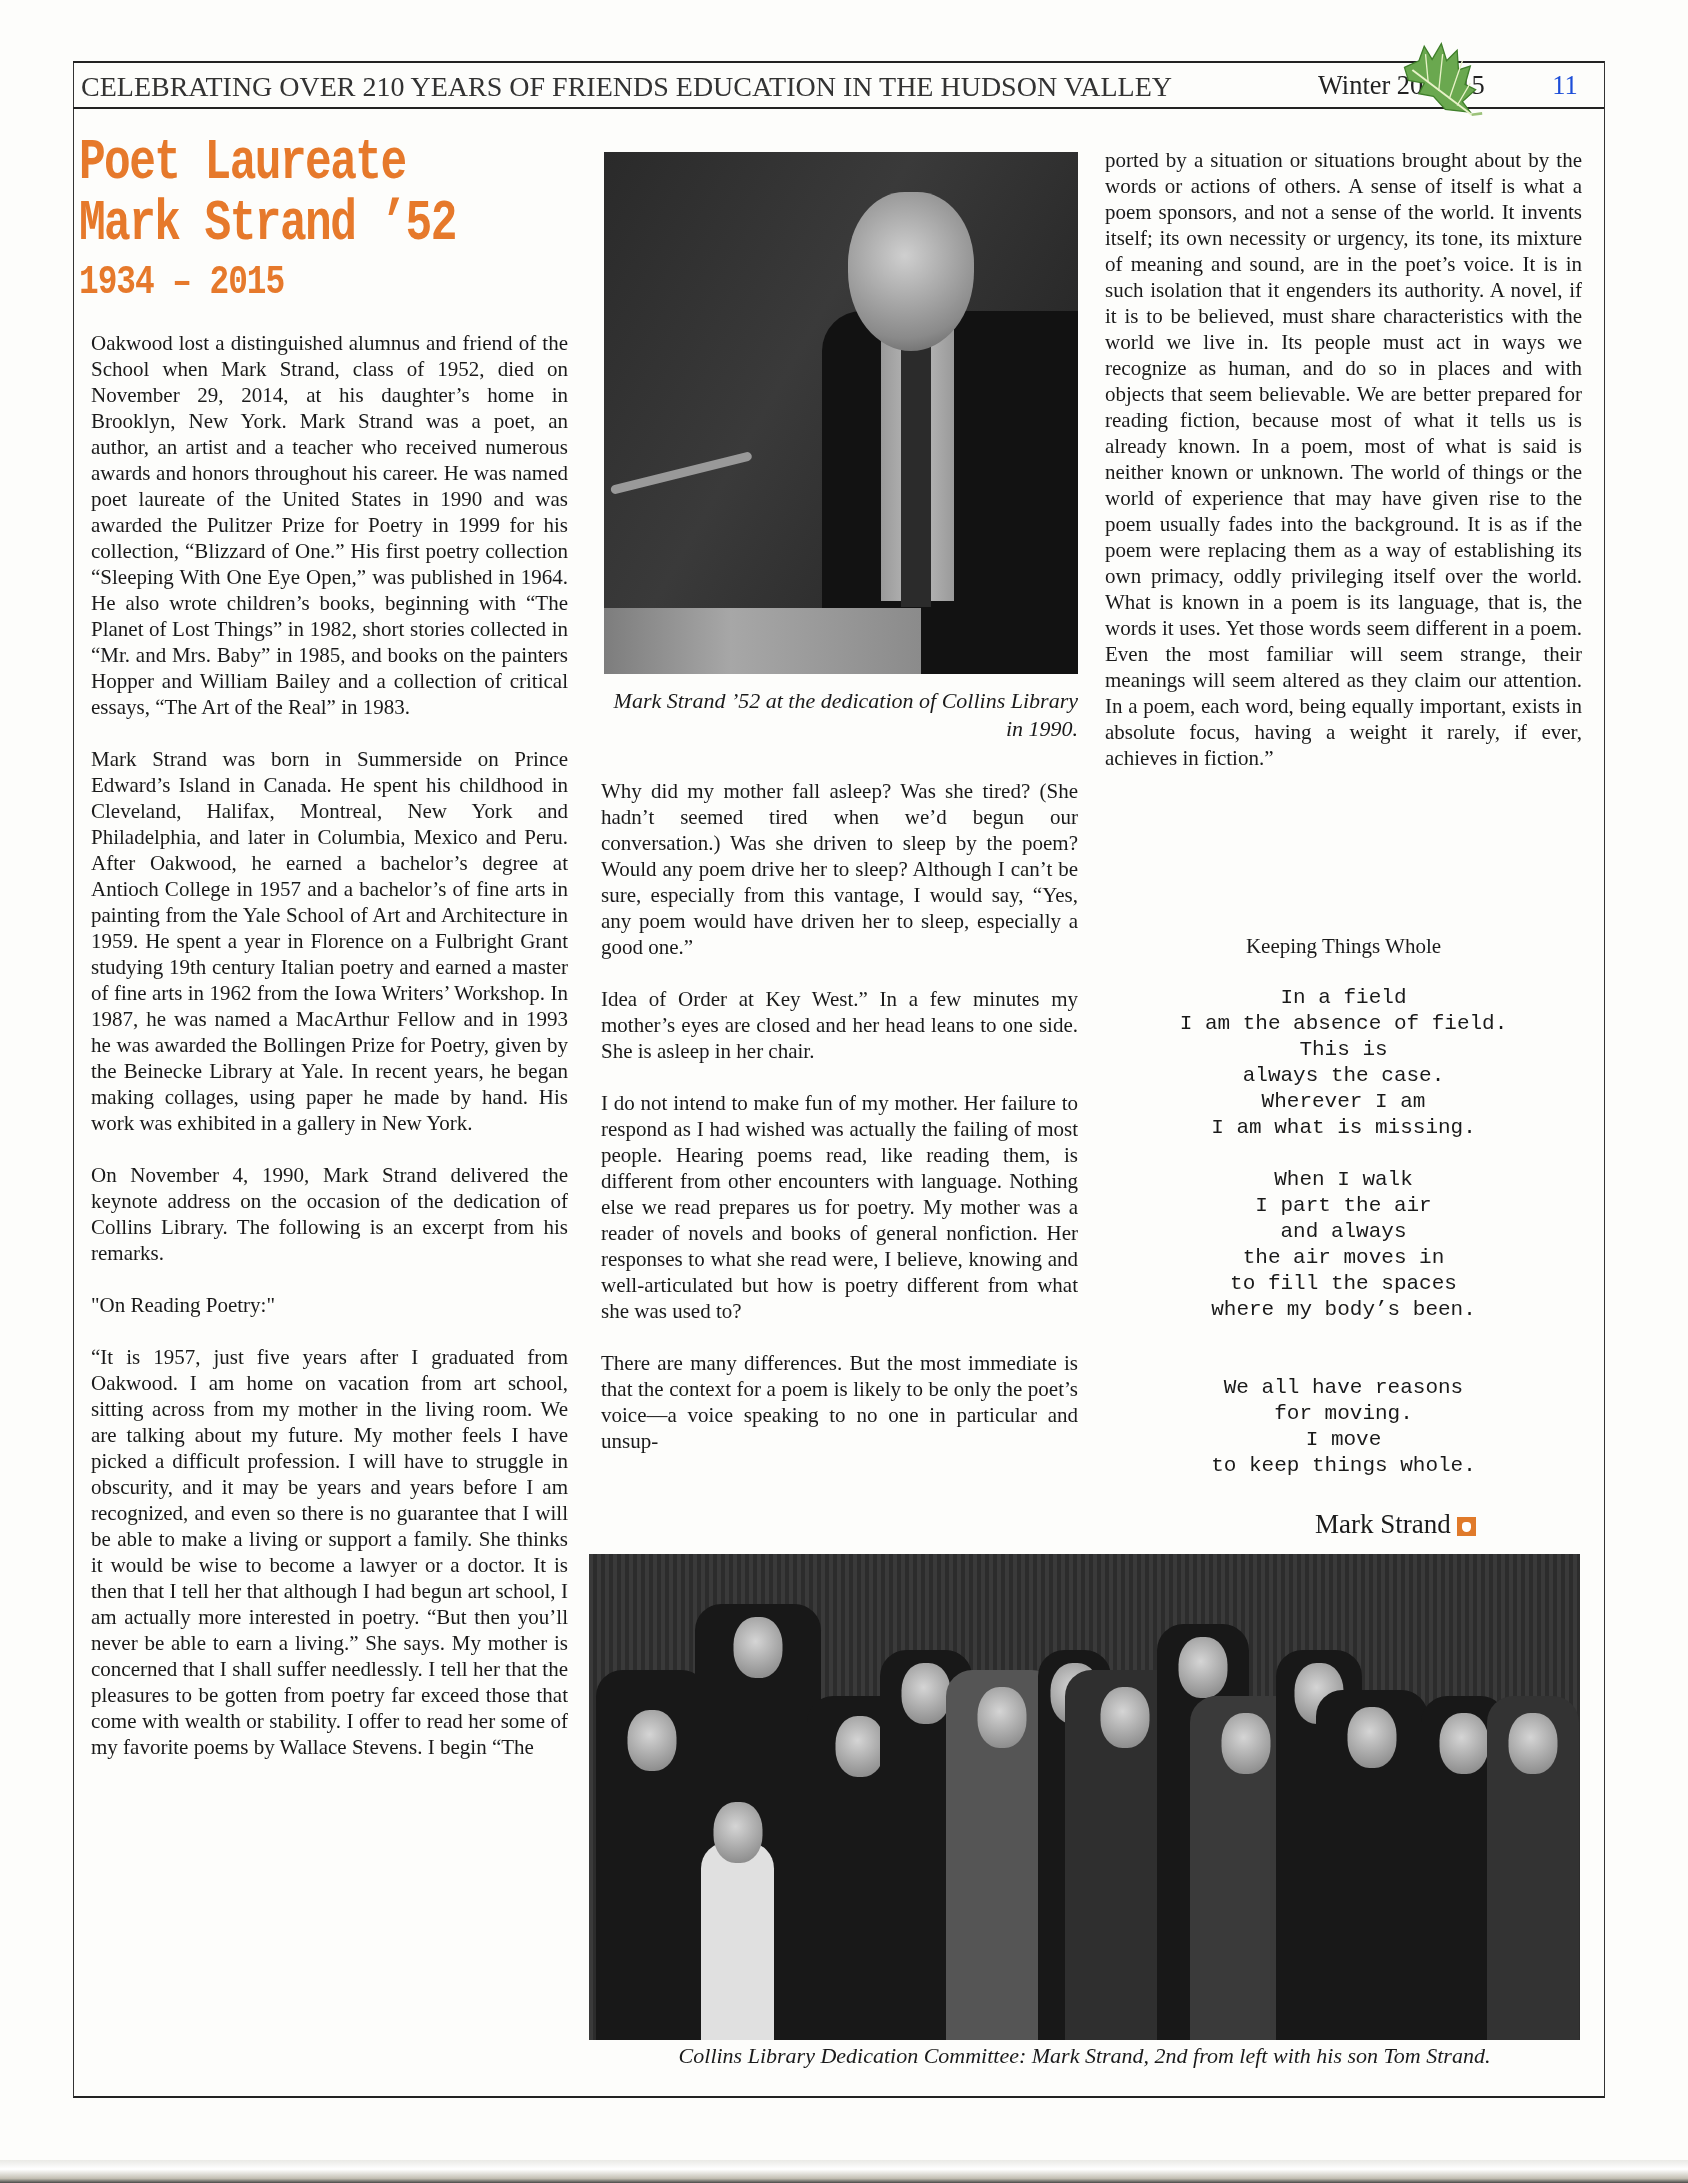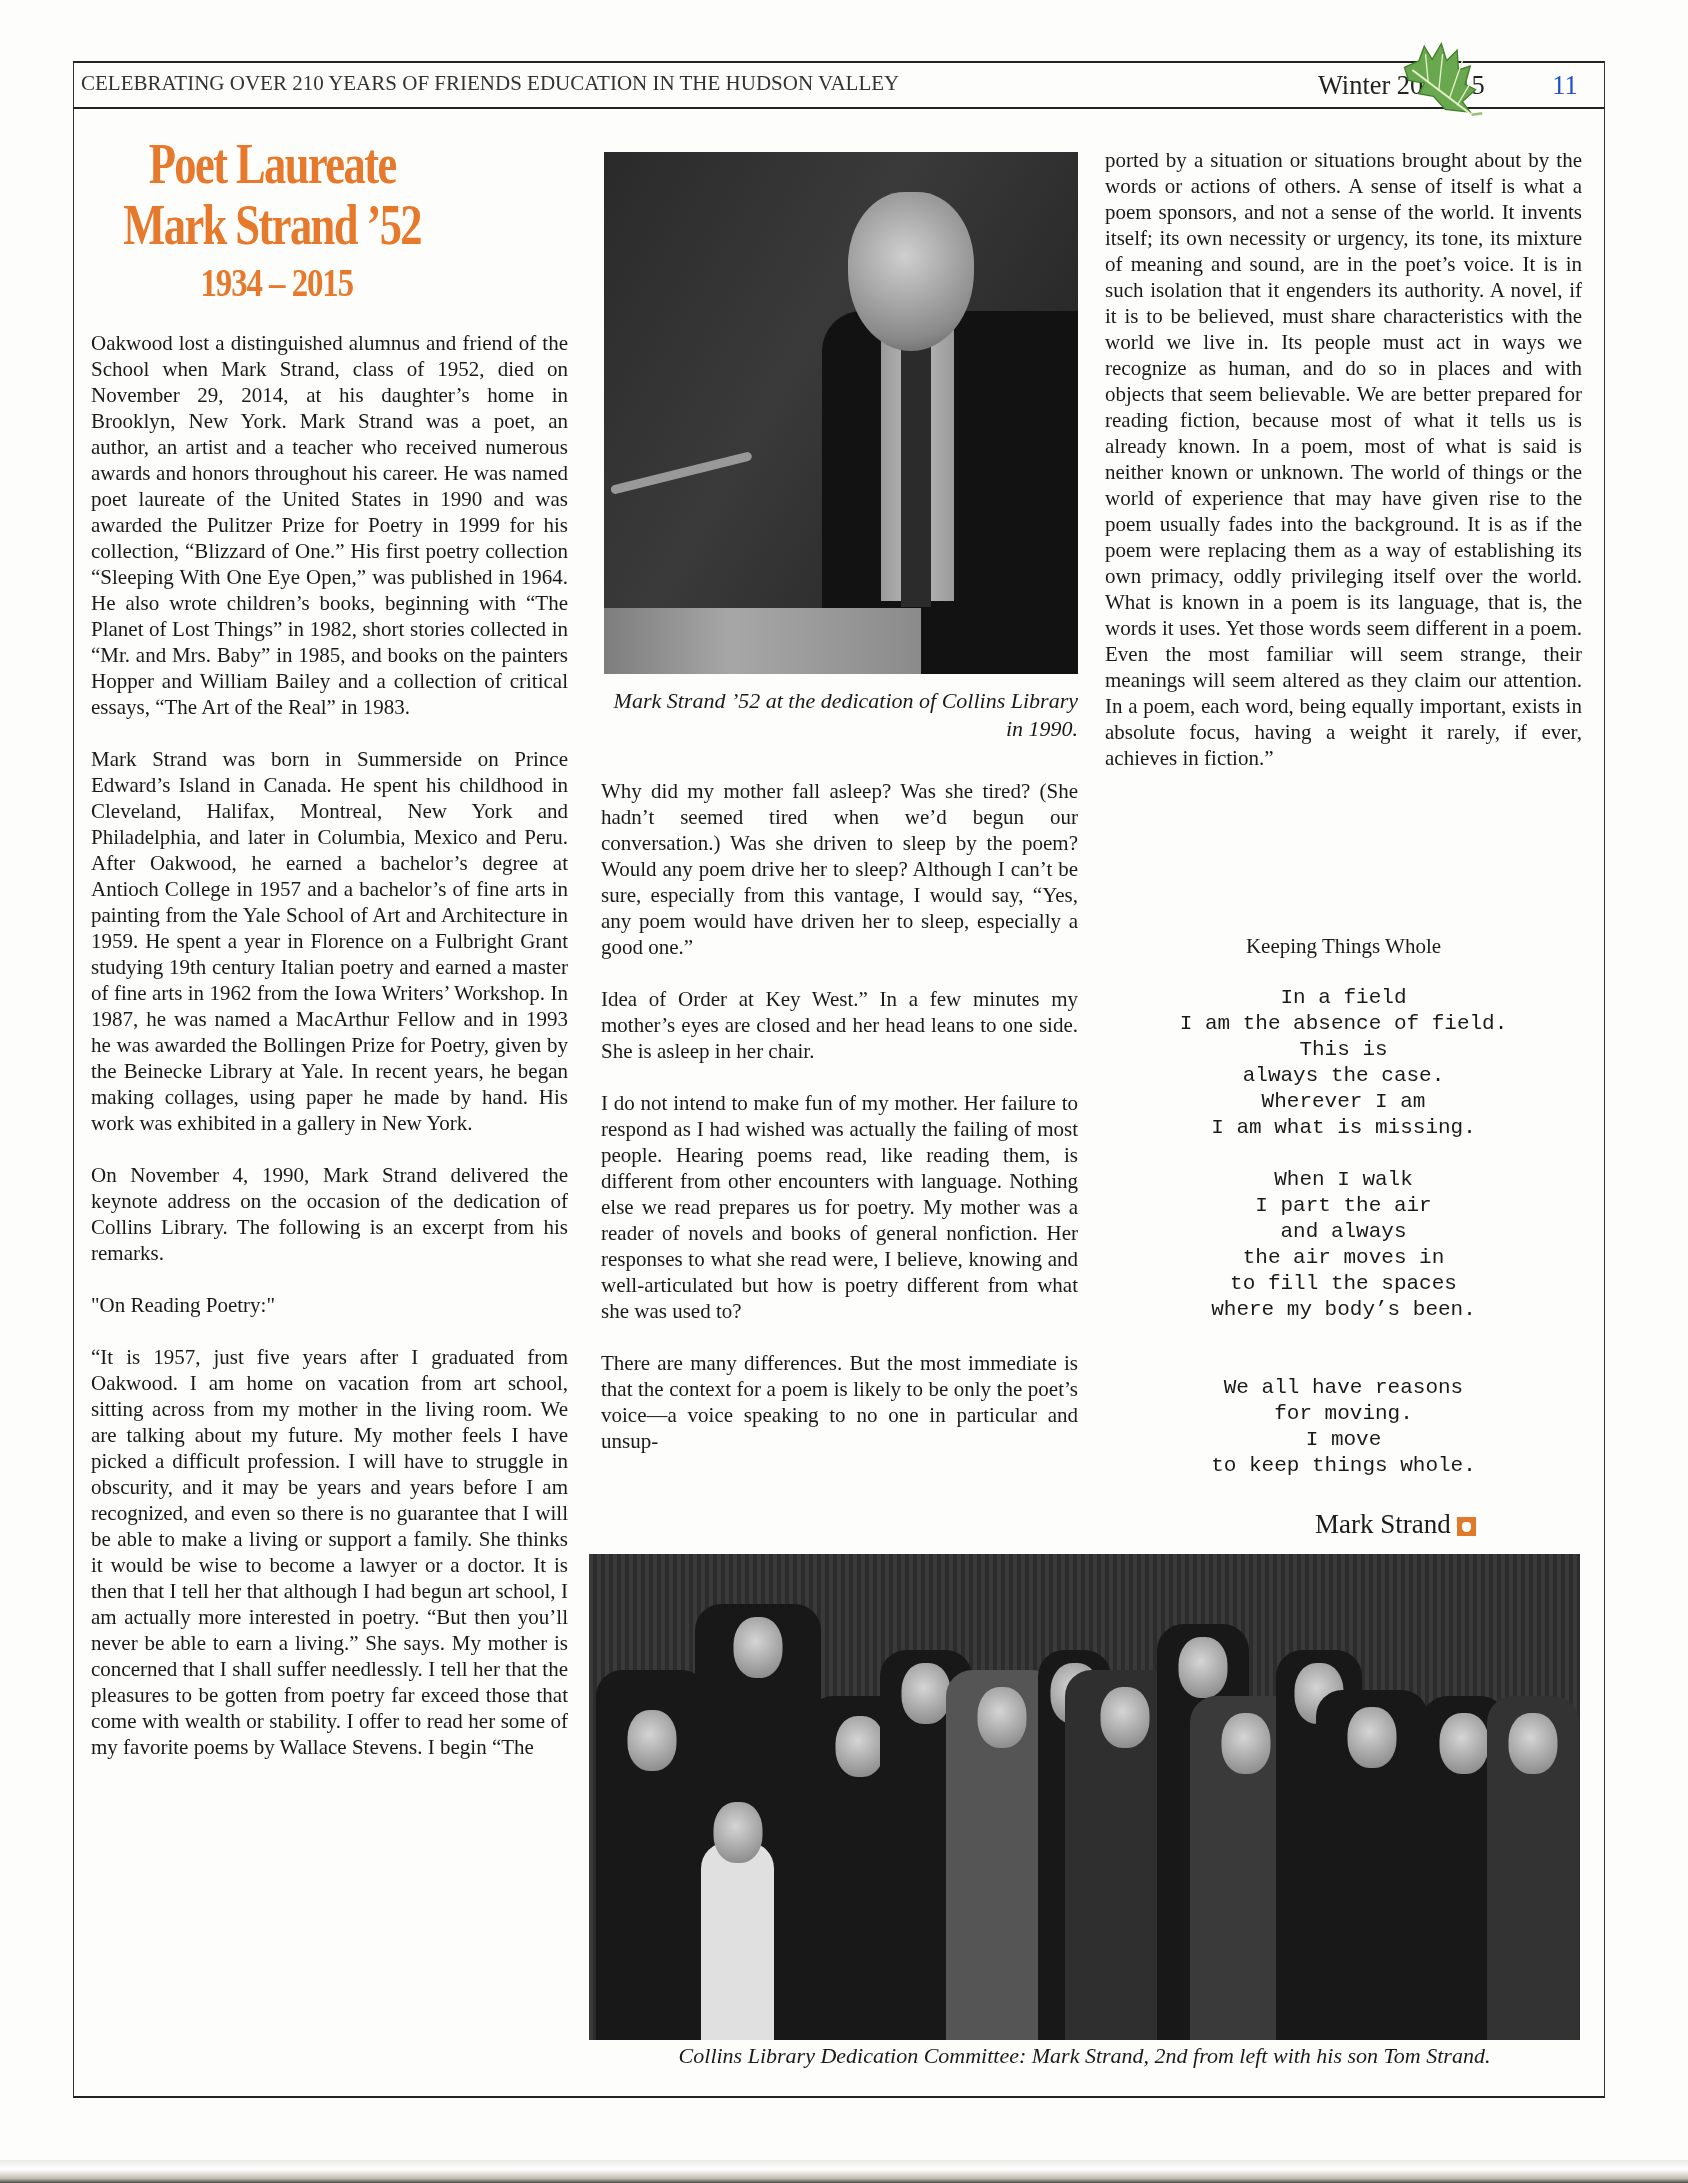--- a/index.html
+++ b/index.html
@@ -10,35 +10,35 @@
   }
   .frame {
     position: absolute; left: 73px; top: 61px; width: 1530px; height: 2035px;
     border-left: 1.3px solid #333; border-right: 1.3px solid #333; border-bottom: 2.6px solid #222;
   }
   .header {
     position: absolute; left: 73px; top: 61px; width: 1531px; height: 48px;
     border-top: 2.6px solid #222; border-bottom: 2.6px solid #222; box-sizing: border-box;
   }
   .header .tagline {
-    position: absolute; left: 8px; top: 8px; font-size: 21px; letter-spacing: 0px;
+    position: absolute; left: 8px; top: 8px; font-size: 28px; letter-spacing: 0px;
     color: #333; font-family: "Liberation Serif", serif;
   }
   .header .season {
     position: absolute; left: 1245px; top: 6.6px; font-size: 26.4px; color: #222;
   }
   .header .pagenum {
     position: absolute; right: 26.4px; top: 6.6px; font-size: 26.4px; color: #1d4ed8;
   }
   .leaf { position: absolute; left: 1399px; top: 41px; width: 86px; height: 79px; }
 
   .title {
-    position: absolute; left: 92px; top: 135px; width: 462px;
-    color: #e6792b; font-family: Liberation Serif, serif;
-    font-weight: bold; line-height: 1; text-align: center;
+    position: absolute; left: 79px; top: 135px; width: 462px;
+    color: #e6792b; font-family: Liberation Mono, monospace;
+    font-weight: bold; line-height: 1;
   }
   .title .l1, .title .l2 { font-size: 57px; letter-spacing: -2px; transform: scaleX(0.78); transform-origin: left; display: block; white-space: nowrap; }
   .title .l2 { margin-top: 4px; }
   .title .dates { font-size: 41px; margin-top: 9.2px; transform: scaleX(0.8); transform-origin: left; display: block; letter-spacing: -1.3px; }
 
   .col { position: absolute; font-size: 21px; line-height: 26px; text-align: justify; }
   .col p { margin: 0 0 26px 0; }
   .col1 { left: 91px; top: 330px; width: 477px; }
   .col2 { left: 601px; top: 778px; width: 477px; }
   .col3 { left: 1105px; top: 147px; width: 477px; }

